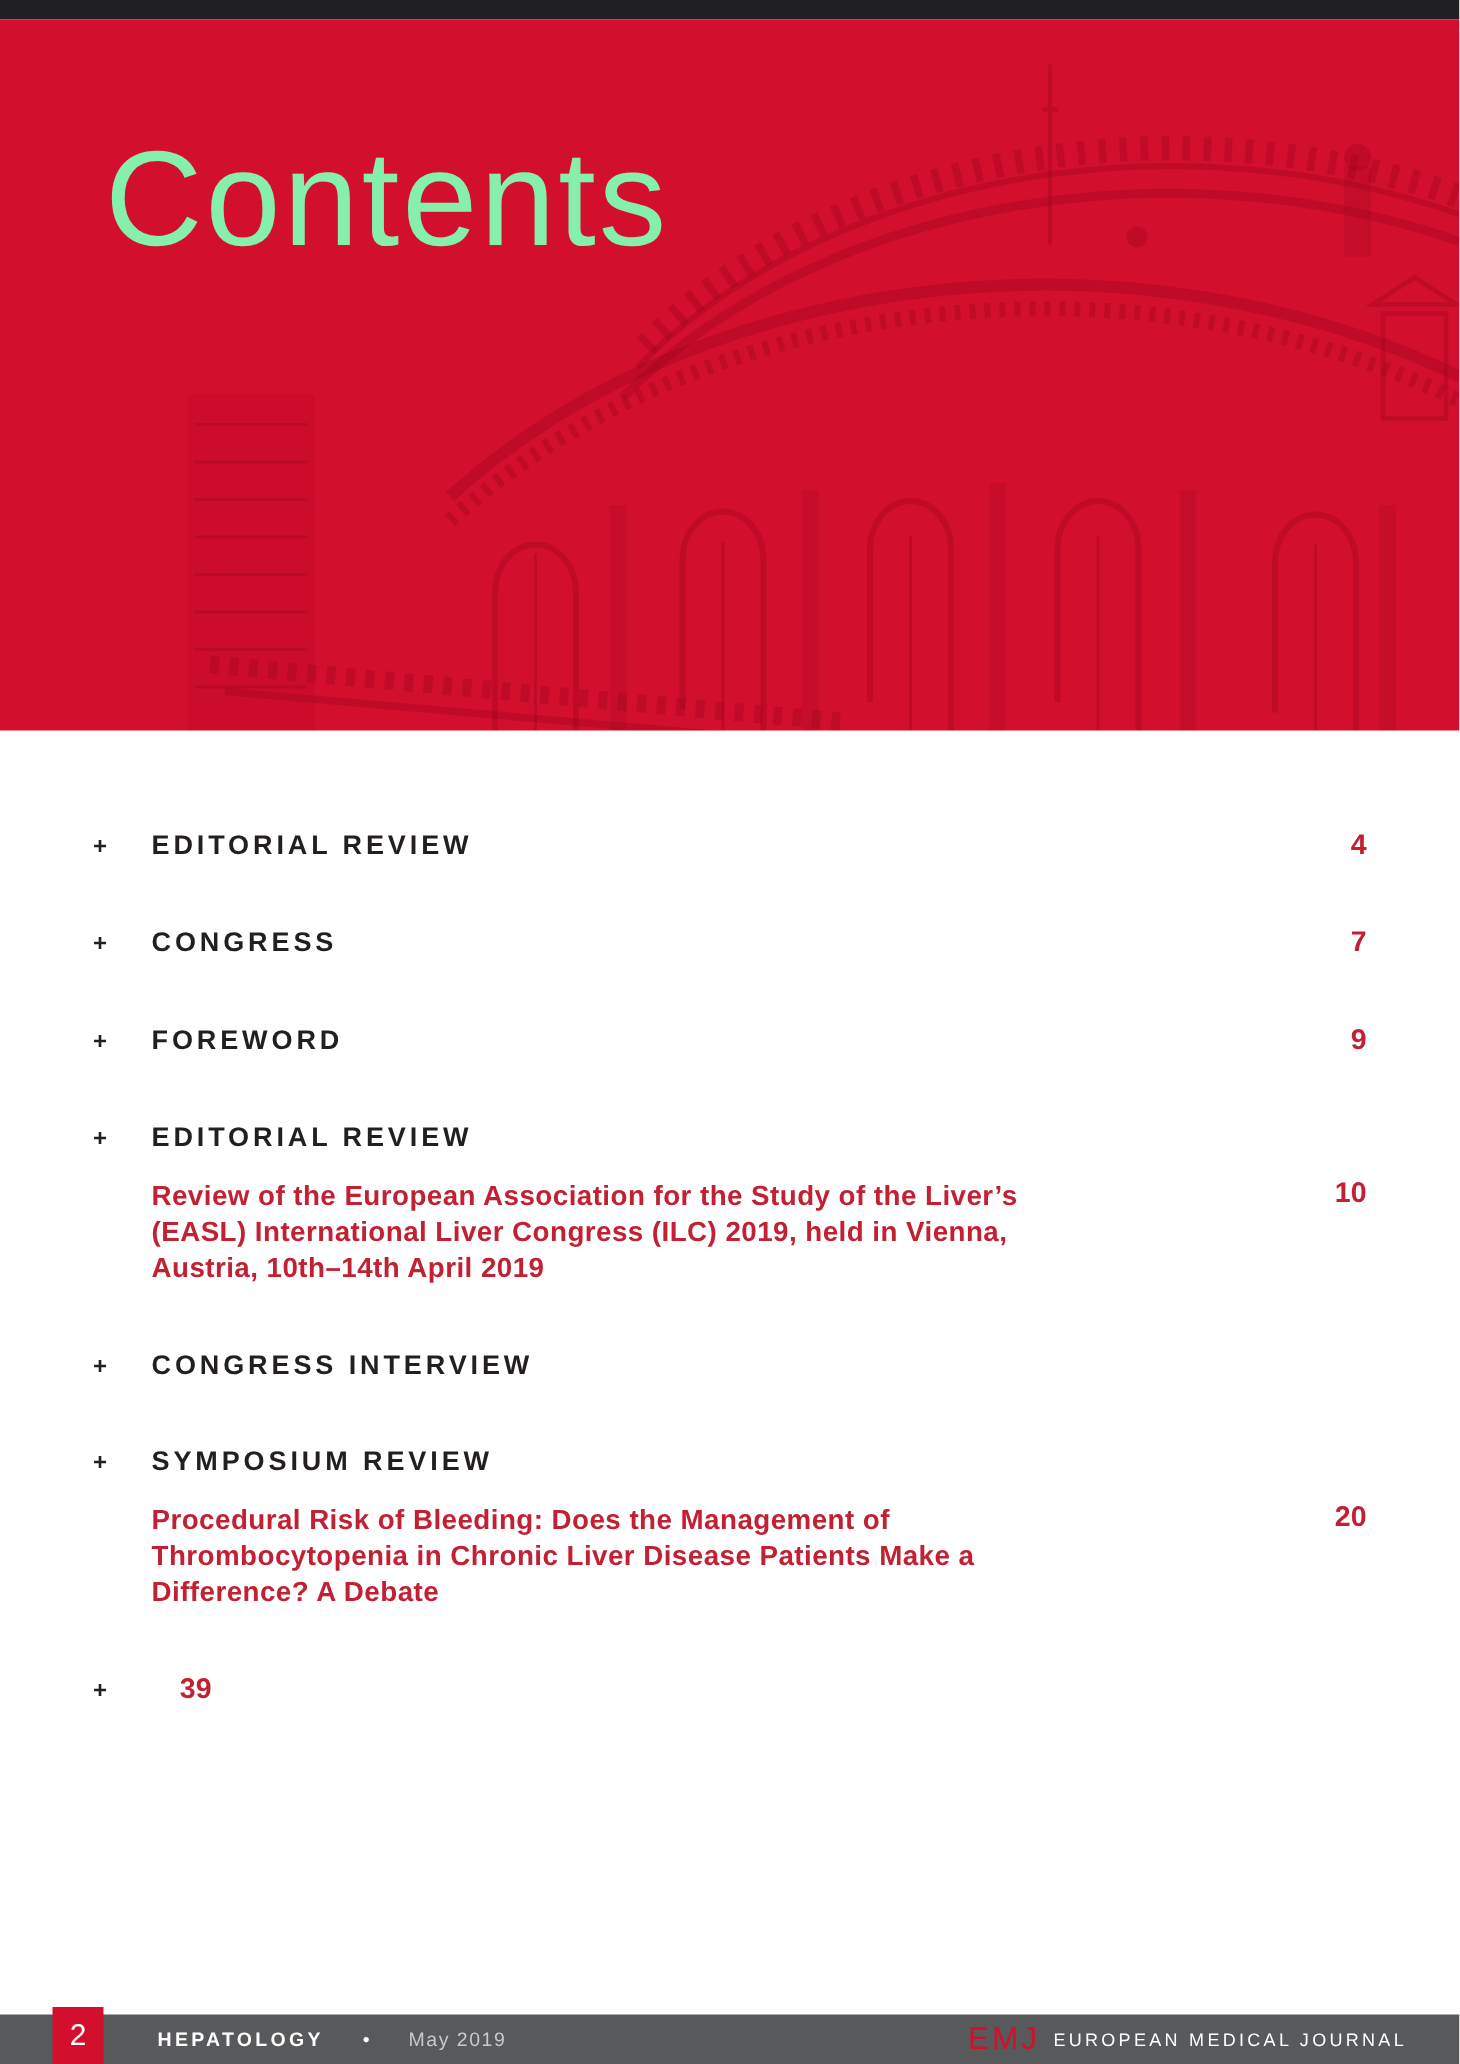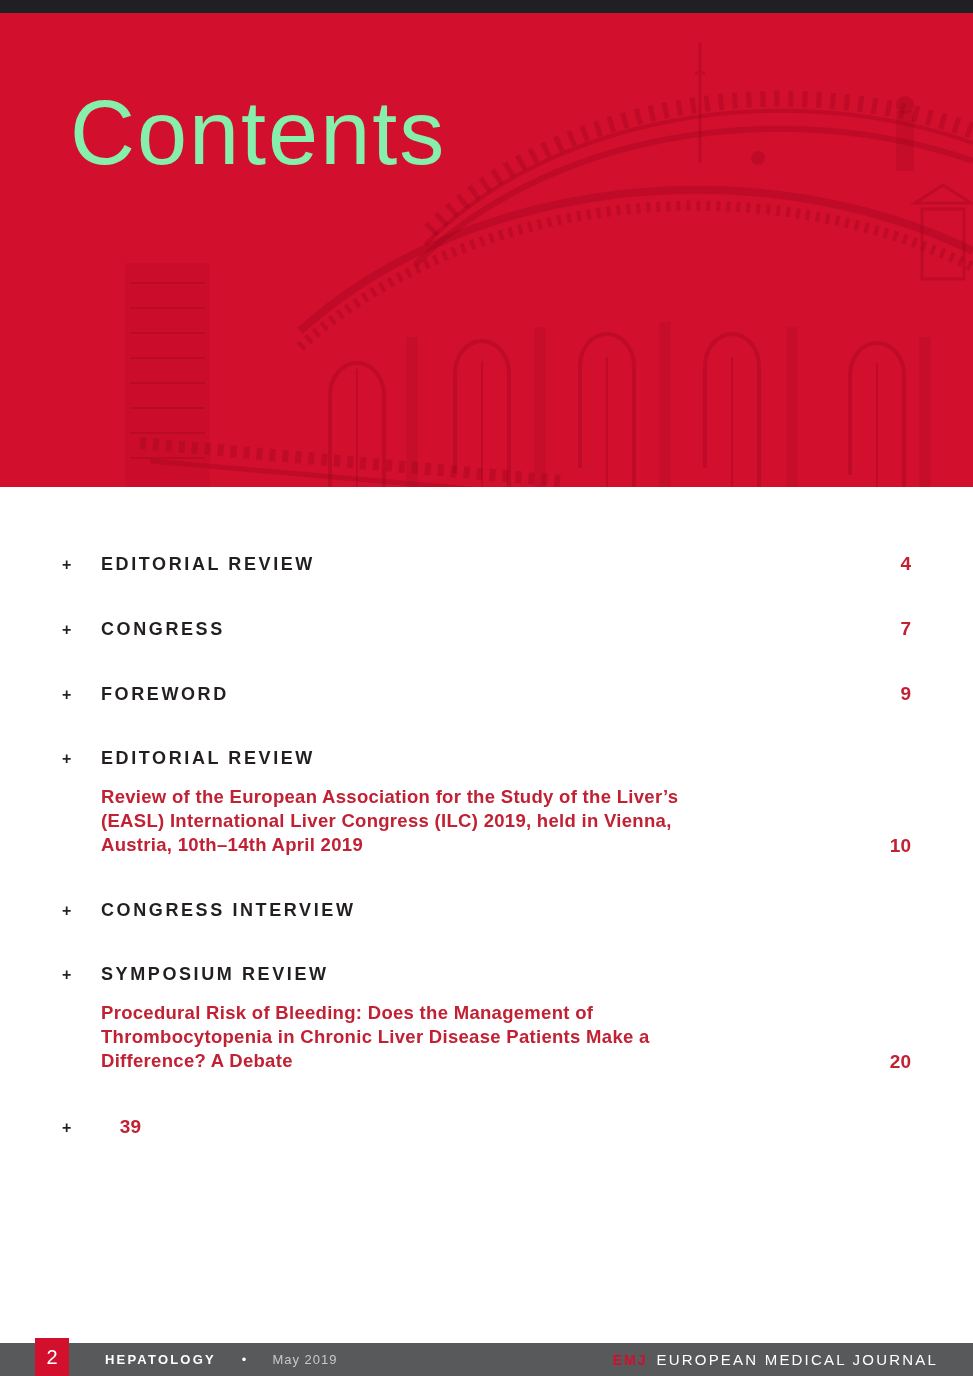--- a/index.html
+++ b/index.html
@@ -31,21 +31,21 @@
     display:flex;align-items:baseline;
     color:var(--ink);font-weight:700;font-size:18px;letter-spacing:2.6px;
   }
   .toc-marker{width:39px;flex:0 0 39px;font-size:16px;letter-spacing:0;font-weight:700}
   .toc-label{flex:1 1 auto}
   .toc-page{
     flex:0 0 auto;color:var(--accent);font-size:19px;font-weight:700;letter-spacing:0;
     text-align:right;min-width:40px;
   }
   .toc-sub{
-    display:flex;justify-content:space-between;align-items:flex-end;
+    display:flex;justify-content:space-between;align-items:flex-start;
     margin:16px 0 0 39px;
   }
   .toc-sub-title{
     width:73%;color:var(--accent);font-weight:700;font-size:18.5px;
     line-height:24px;letter-spacing:0.3px;
   }
   
   .footer-bar{
     position:absolute;left:0;right:0;bottom:0;height:33px;
     background:var(--bar);display:flex;align-items:center;
@@ -53,22 +53,22 @@
   .page-box{
     position:absolute;left:35px;bottom:0;width:34px;height:38px;
     background:var(--red);color:#fff;font-size:20px;font-weight:400;
     display:flex;align-items:center;justify-content:center;
   }
   .footer-left{margin-left:105px;display:flex;align-items:center;gap:26px}
   .footer-pub{color:#ffffff;font-size:13px;letter-spacing:2.2px;font-weight:700}
   .footer-sep{color:#ffffff;font-size:13px}
   .footer-date{color:var(--date);font-size:13px;letter-spacing:1px}
   .footer-right{margin-left:auto;margin-right:35px;display:flex;align-items:center;gap:9px}
-  .brand-mark{color:var(--red);font-size:14px;font-weight:700;letter-spacing:2px}
-  .brand-name{color:#ffffff;font-size:15px;letter-spacing:2.2px;font-weight:400}
+  .brand-mark{color:var(--red);font-size:21px;font-weight:400;letter-spacing:2px}
+  .brand-name{color:#ffffff;font-size:12px;letter-spacing:2.2px;font-weight:400}
 </style>
 </head>
 <body>
 
 <div class="top-bar"></div>
 
 <header class="banner">
   <svg viewBox="0 0 973 474" aria-hidden="true">
     <g stroke="#8f0319" stroke-opacity="0.28" fill="none">
 

